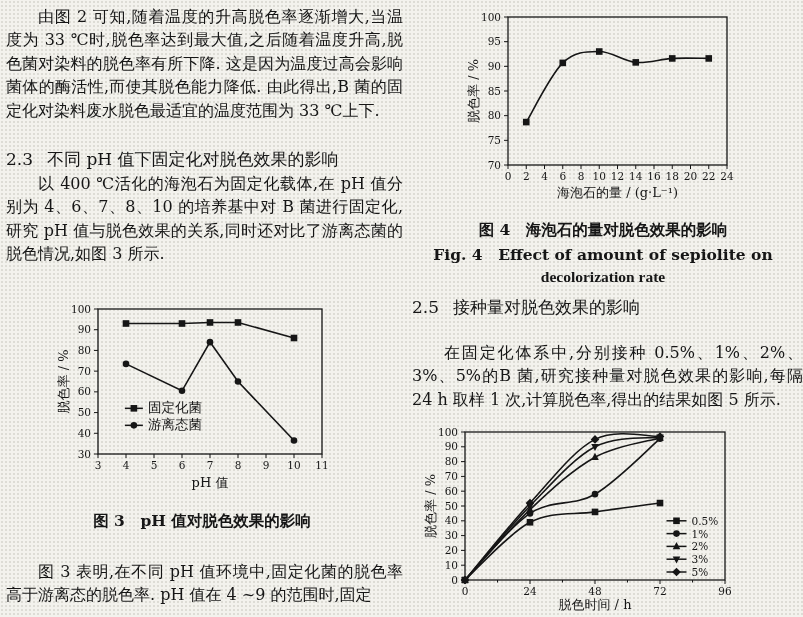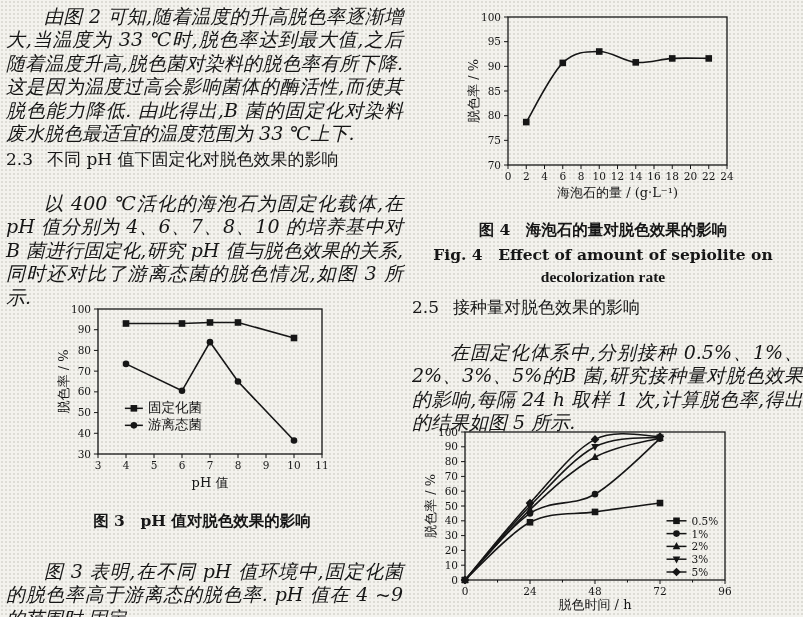--- a/index.html
+++ b/index.html
@@ -7,24 +7,23 @@
     width:803px;height:617px;
     background-color:#f3f2ed;
     background-image:radial-gradient(circle, #dddcd5 0.9px, rgba(0,0,0,0) 1px);
     background-size:4px 4px;
     font-family:"DejaVu Serif","Liberation Serif",serif;
     color:#161616;
   }
   .page{position:relative;width:803px;height:617px;overflow:hidden;}
   .para{
     position:absolute;
-    font-size:19px;line-height:23.4px;
+    font-size:16px;line-height:23.4px;
     text-align:justify;text-indent:2em;
     color:#161616;
-    font-style:italic;
   }
   .heading{
     position:absolute;
     font-size:17px;font-weight:normal;white-space:nowrap;
   }
   .heading .sec-num{margin-right:14px;}
   .caption{
     position:absolute;text-align:center;
     font-size:15.5px;font-weight:bold;margin-top:12px;
   }
@@ -40,21 +39,21 @@
 <body>
 
 <div class="page">
 
   <div class="para" style="left:6px;top:5px;width:397px;">由图 2 可知,随着温度的升高脱色率逐渐增大,当温度为 33 ℃时,脱色率达到最大值,之后随着温度升高,脱色菌对染料的脱色率有所下降. 这是因为温度过高会影响菌体的酶活性,而使其脱色能力降低. 由此得出,B 菌的固定化对染料废水脱色最适宜的温度范围为 33 ℃上下.</div>
 
   <div class="heading" style="left:6px;top:148px;">
     <span class="sec-num">2.3</span><span>不同 pH 值下固定化对脱色效果的影响</span>
   </div>
 
-  <div class="para" style="left:6px;top:172px;width:397px;margin-top:20px;">以 400 ℃活化的海泡石为固定化载体,在 pH 值分别为 4、6、7、8、10 的培养基中对 B 菌进行固定化,研究 pH 值与脱色效果的关系,同时还对比了游离态菌的脱色情况,如图 3 所示.</div>
+  <div class="para" style="left:6px;top:172px;width:397px;">以 400 ℃活化的海泡石为固定化载体,在 pH 值分别为 4、6、7、8、10 的培养基中对 B 菌进行固定化,研究 pH 值与脱色效果的关系,同时还对比了游离态菌的脱色情况,如图 3 所示.</div>
 
   <svg class="chart" width="335" height="195" style="left:62px;top:299px;">
       <rect x="36" y="10" width="224" height="145" fill="none" stroke="#161616" stroke-width="1.3"></rect>
       <line x1="36" y1="155" x2="36" y2="159" stroke="#161616" stroke-width="1"></line>
       <text x="36" y="170" text-anchor="middle" class="tick-label">3</text>
       <line x1="64" y1="155" x2="64" y2="159" stroke="#161616" stroke-width="1"></line>
       <text x="64" y="170" text-anchor="middle" class="tick-label">4</text>
       <line x1="92" y1="155" x2="92" y2="159" stroke="#161616" stroke-width="1"></line>
       <text x="92" y="170" text-anchor="middle" class="tick-label">5</text>
       <line x1="120" y1="155" x2="120" y2="159" stroke="#161616" stroke-width="1"></line>

